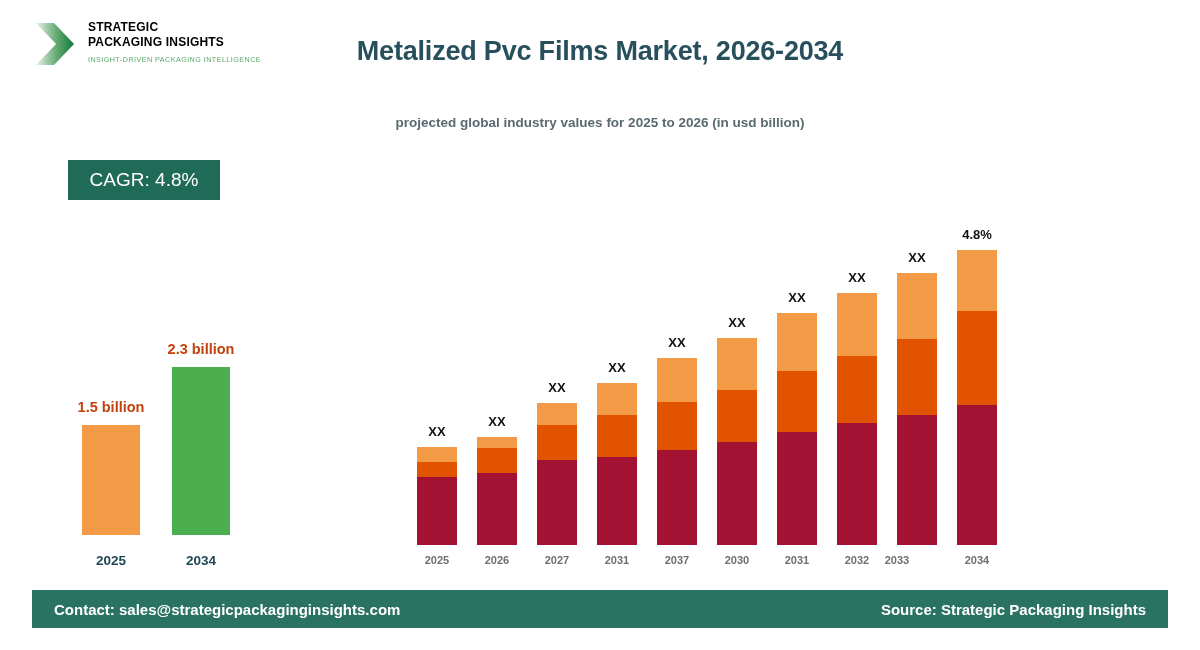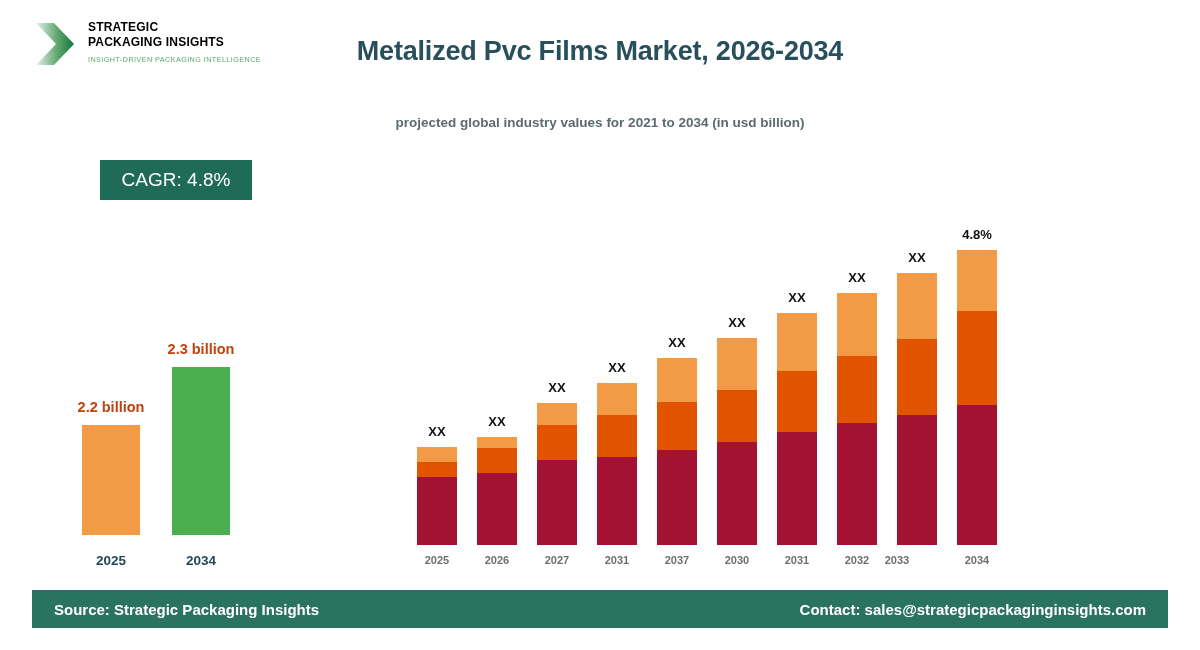--- a/index.html
+++ b/index.html
@@ -35,21 +35,21 @@
     text-align: center; color: #5A6A70;
     font-size: 13.5px; font-weight: bold;
   }
 
   
   #cagr-badge {
     position: absolute; left: 68px; top: 160px;
     width: 152px; height: 40px;
     background: #1F6B57; color: #ffffff;
     display: flex; align-items: center; justify-content: center;
-    font-size: 19px; font-weight: normal; margin-left: 32px;
+    font-size: 19px; font-weight: normal;
   }
 
   
   #left-chart { position: absolute; left: 40px; top: 300px; width: 260px; height: 280px; }
   .lc-bar { position: absolute; bottom: 45px; }
   .lc-label {
     position: absolute; text-align: center; color: #c2410c;
     font-size: 14.5px; font-weight: bold; white-space: nowrap;
   }
   .lc-year {
@@ -98,27 +98,27 @@
       </svg>
     </div>
     <div id="logo-text">
       <div class="logo-line">STRATEGIC</div>
       <div class="logo-line">PACKAGING INSIGHTS</div>
       <div id="logo-tag">INSIGHT-DRIVEN PACKAGING INTELLIGENCE</div>
     </div>
   </div>
 
   <div id="title">Metalized Pvc Films Market, 2026-2034</div>
-  <div id="subtitle">projected global industry values for 2021 to 2034 (in usd billion)</div>
+  <div id="subtitle">projected global industry values for 2025 to 2026 (in usd billion)</div>
 
   <div id="cagr-badge">CAGR: 4.8%</div>
 
   <div id="left-chart">
       <div class="lc-bar" style="left: 42px; width: 58px; height: 110px; background: rgb(242, 154, 69);"></div>
-      <div class="lc-label" style="left: 16px; width: 110px; bottom: 165px;">2.2 billion</div>
+      <div class="lc-label" style="left: 16px; width: 110px; bottom: 165px;">1.5 billion</div>
       <div class="lc-year" style="left: 26px; width: 90px;">2025</div>
       <div class="lc-bar" style="left: 132px; width: 58px; height: 168px; background: rgb(76, 175, 79);"></div>
       <div class="lc-label" style="left: 106px; width: 110px; bottom: 223px;">2.3 billion</div>
       <div class="lc-year" style="left: 116px; width: 90px;">2034</div>
     </div>
 
   <div id="stack-chart">
       <div class="sb-bar" style="left: 17px; height: 98px;">
         <div class="sb-seg" style="height: 15px; background: rgb(242, 154, 69);"></div>
         <div class="sb-seg" style="height: 15px; background: rgb(226, 83, 0);"></div>
@@ -185,17 +185,17 @@
       <div class="sb-bar" style="left: 557px; height: 295px;">
         <div class="sb-seg" style="height: 61px; background: rgb(242, 154, 69);"></div>
         <div class="sb-seg" style="height: 94px; background: rgb(226, 83, 0);"></div>
         <div class="sb-seg" style="height: 140px; background: rgb(163, 18, 51);"></div>
       </div>
       <div class="sb-top-label" style="left: 547px; bottom: 328px;">4.8%</div>
       <div class="sb-year" style="left: 549px;">2034</div>
     </div>
 
   <div id="footer">
+    <div class="footer-text">Contact: sales@strategicpackaginginsights.com</div>
     <div class="footer-text">Source: Strategic Packaging Insights</div>
-    <div class="footer-text">Contact: sales@strategicpackaginginsights.com</div>
   </div>
 
 </div>
 
 </body></html>

